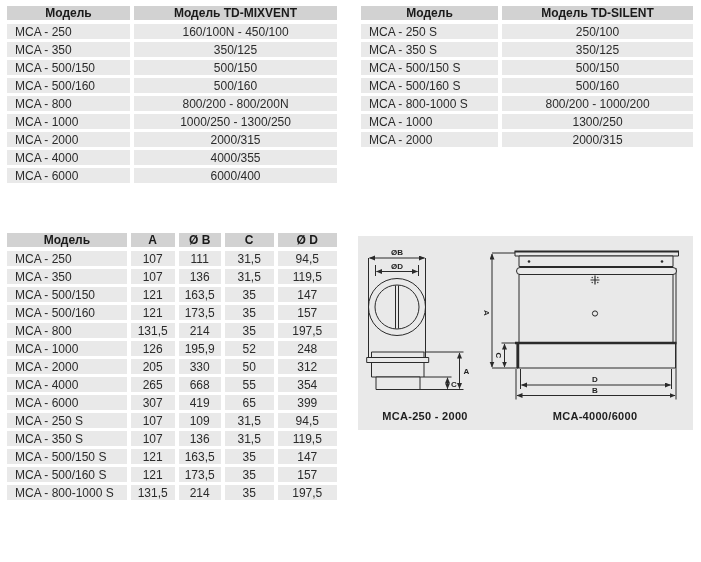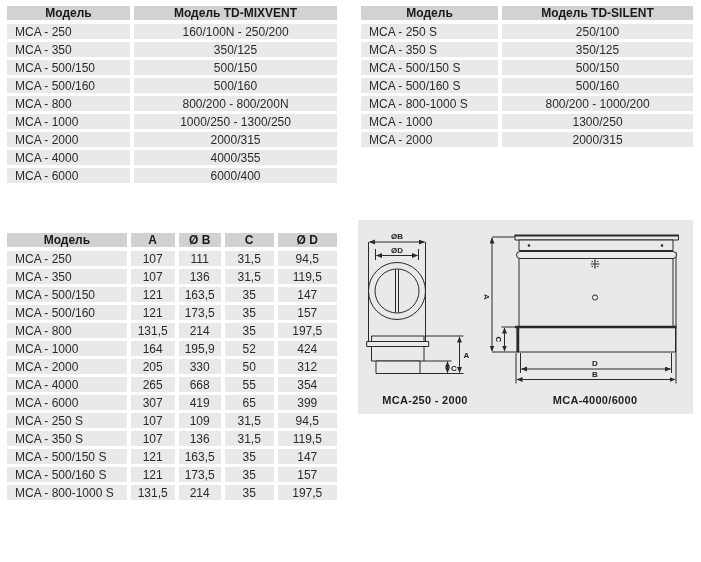--- a/index.html
+++ b/index.html
@@ -17,42 +17,42 @@
      border-bottom:3px solid #fff;padding:0 2px;}
   th:not(:last-child),td:not(:last-child){border-right:4px solid #fff;}
   td:first-child{text-align:left;padding-left:8px;margin-top:17px;}
   .two-col th:first-child{width:38.5%;}
   .silent th:first-child{width:42.5%;}
   .dims th:nth-child(1){width:37.5%;}
   .dims th:nth-child(2){width:14.5%;}
   .dims th:nth-child(3){width:14%;text-align:center;}
   .dims th:nth-child(4){width:16%;}
   .dims th:nth-child(5){width:18%;}
-  #diagram-panel{position:absolute;left:358px;top:220px;width:335px;height:194px;background:#e9e9e9;}
+  #diagram-panel{position:absolute;left:358px;top:236px;width:335px;height:194px;background:#e9e9e9;}
   .dim-label{font-size:8px;font-weight:bold;fill:#1f1f1f;}
   .caption{font-size:11px;font-weight:bold;fill:#1f1f1f;letter-spacing:0.3px;}
   svg line,svg path,svg rect,svg circle{vector-effect:non-scaling-stroke;}
 </style>
 </head>
 <body>
 
 <div class="page">
 
   <div class="tbl-block" id="mixvent-block">
     <table class="two-col">
       <thead>
         <tr>
           <th>Модель</th>
           <th>Модель TD-MIXVENT</th>
         </tr>
       </thead>
       <tbody>
           <tr>
             <td>MCA - 250</td>
-            <td>160/100N - 250/200</td>
+            <td>160/100N - 450/100</td>
           </tr>
           <tr>
             <td>MCA - 350</td>
             <td>350/125</td>
           </tr>
           <tr>
             <td>MCA - 500/150</td>
             <td>500/150</td>
           </tr>
           <tr>
@@ -166,24 +166,24 @@
           </tr>
           <tr>
             <td>MCA - 800</td>
             <td>131,5</td>
             <td>214</td>
             <td>35</td>
             <td>197,5</td>
           </tr>
           <tr>
             <td>MCA - 1000</td>
-            <td>164</td>
+            <td>126</td>
             <td>195,9</td>
             <td>52</td>
-            <td>424</td>
+            <td>248</td>
           </tr>
           <tr>
             <td>MCA - 2000</td>
             <td>205</td>
             <td>330</td>
             <td>50</td>
             <td>312</td>
           </tr>
           <tr>
             <td>MCA - 4000</td>

